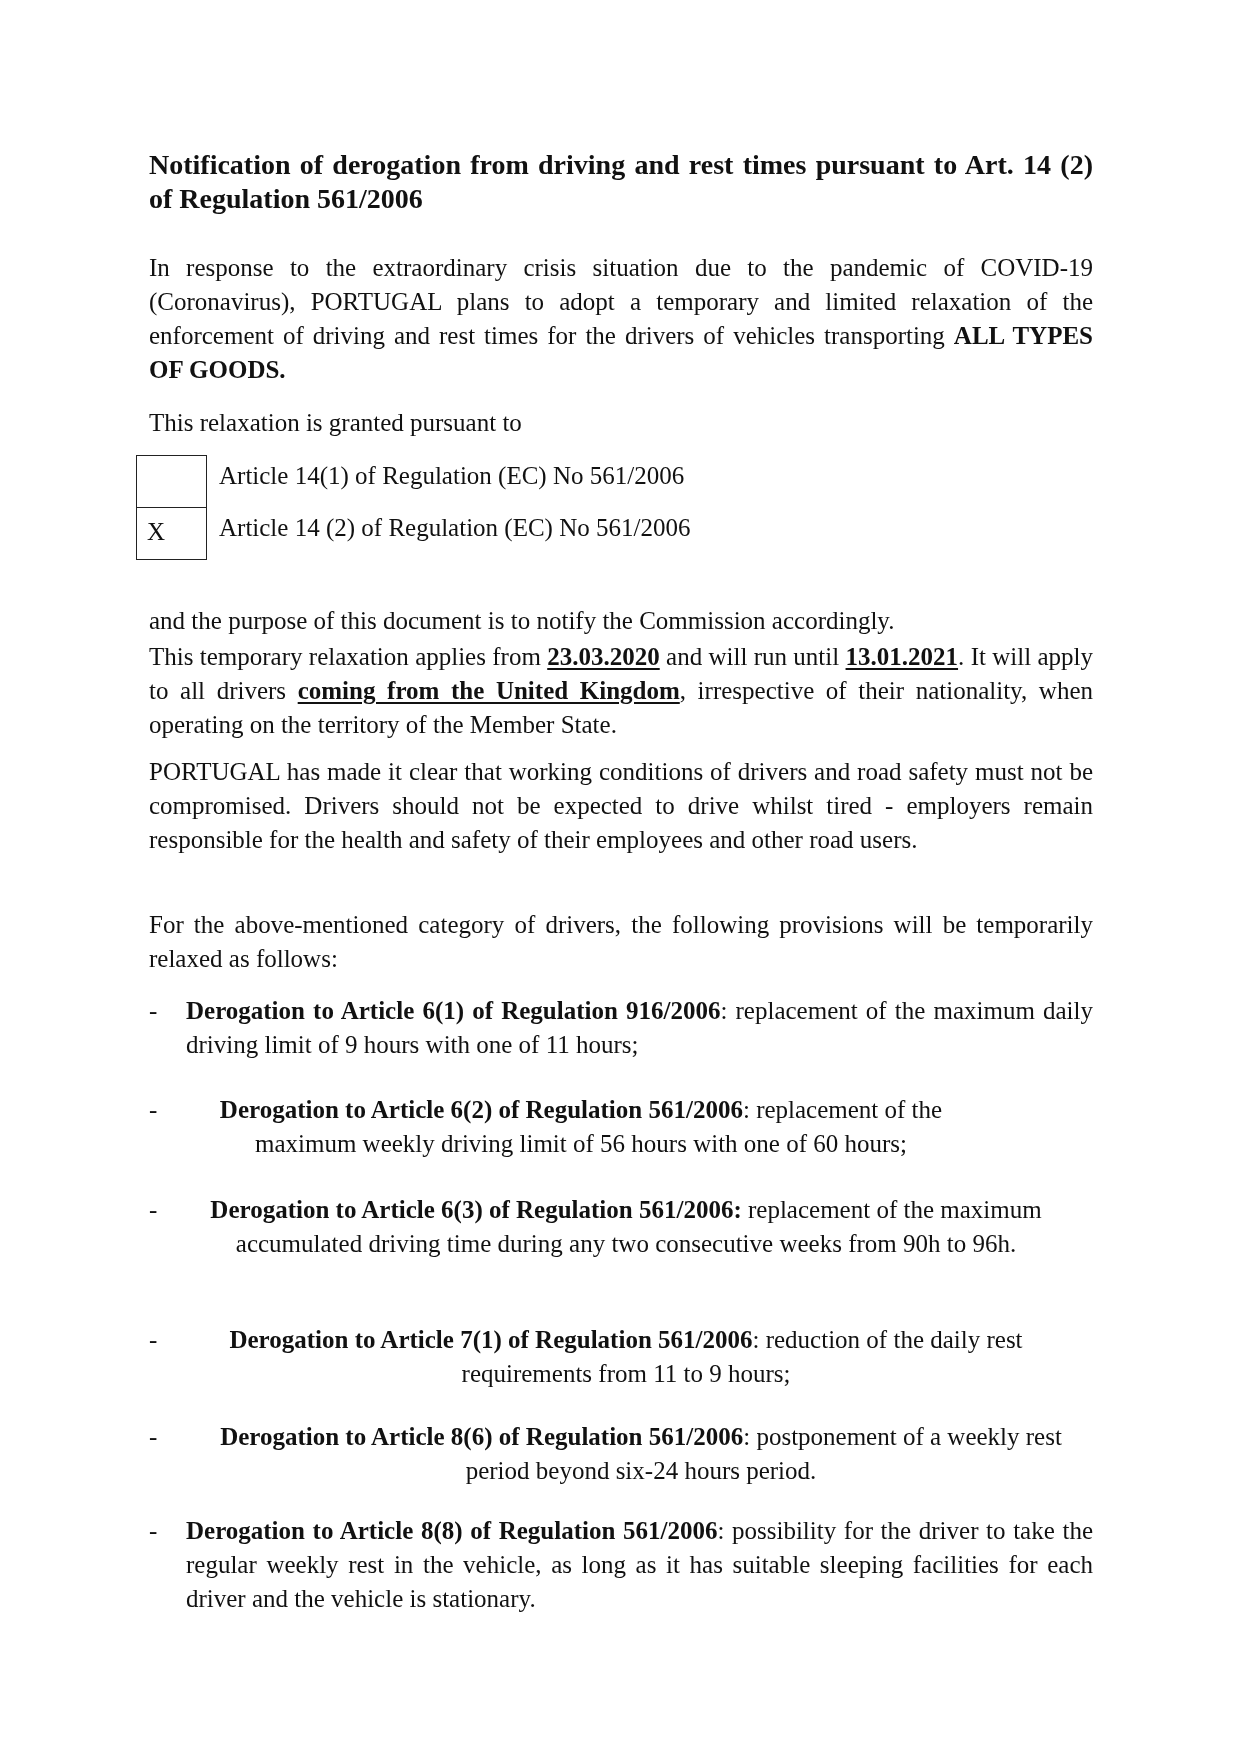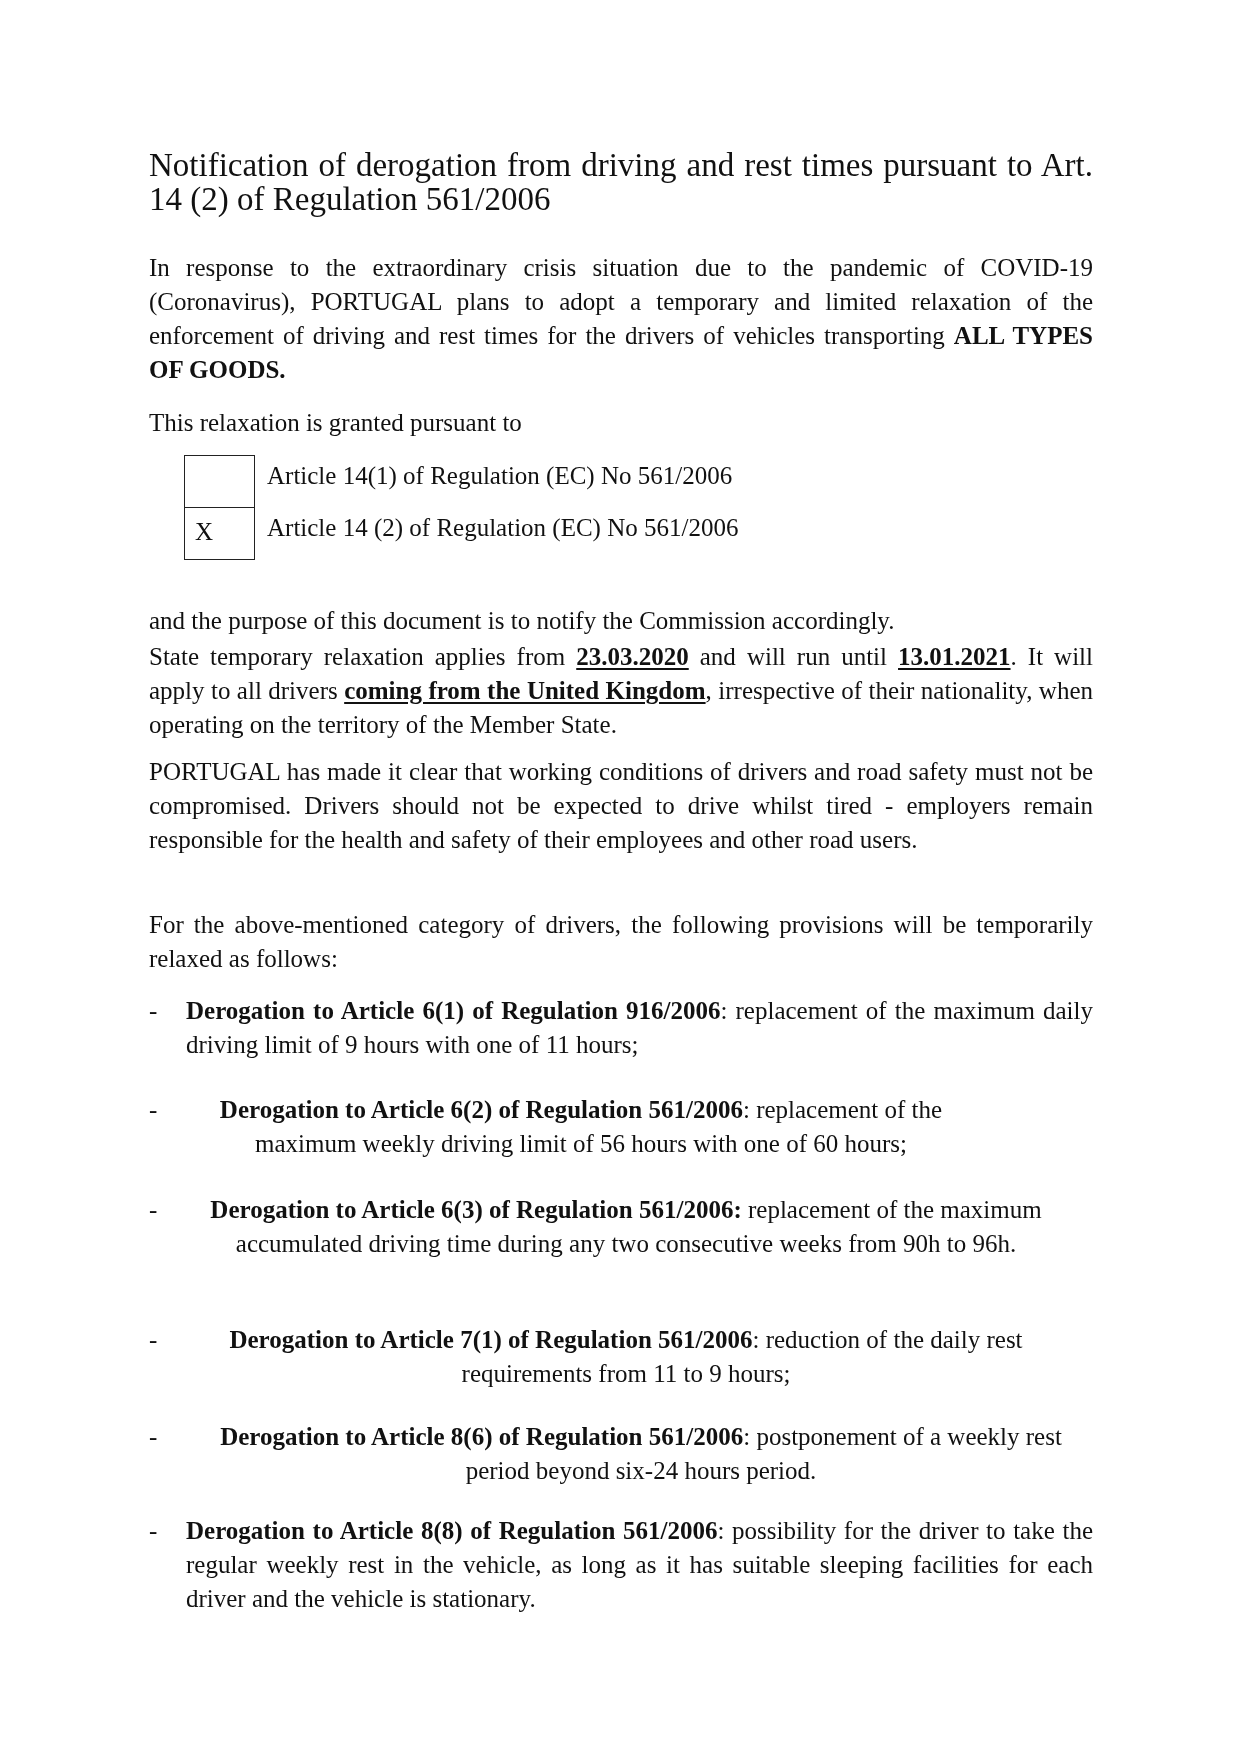--- a/index.html
+++ b/index.html
@@ -1,24 +1,24 @@
 <!DOCTYPE html>
 <html><head>
 <meta charset="utf-8">
 <style>
   html, body { margin: 0; padding: 0; background: #ffffff; }
   body { width: 1240px; height: 1754px; position: relative; overflow: hidden;
          font-family: "Liberation Serif", "DejaVu Serif", serif; color: #111; }
   .page { position: absolute; left: 0; top: 0; width: 1240px; height: 1754px; background: #fff; }
   .col { position: absolute; left: 149px; width: 944px; }
   .p { font-size: 25px; line-height: 34px; text-align: justify; margin: 0; }
-  .title { font-weight: normal; font-size: 33px; line-height: 34px; text-align: justify; }
+  .title { font-weight: bold; font-size: 28px; line-height: 34px; text-align: justify; }
   b { font-weight: bold; }
   u { text-decoration: underline; text-decoration-thickness: 2px; text-underline-offset: 3px; }
-  .cbtable { position: absolute; left: 136px; top: 455px; border-collapse: collapse; margin-left: 48px; }
+  .cbtable { position: absolute; left: 136px; top: 455px; border-collapse: collapse; }
   .cbtable td { padding: 0; }
   .cbcell { width: 70px; height: 52px; border: 1.5px solid #222; font-size: 25px;
             vertical-align: top; padding: 10px 0 0 10px !important; box-sizing: border-box; }
   .cblabel { font-size: 25px; padding-left: 12px !important; height: 52px; vertical-align: top;
              padding-top: 6px !important; box-sizing: border-box; white-space: nowrap; }
   .bullet { position: absolute; left: 149px; width: 944px; font-size: 25px; line-height: 34px; }
   .bullet .dash { position: absolute; left: 0; top: 0; }
   .bullet .btxt { margin-left: 37px; text-align: justify; }
   .bullet .btxt.left { text-align: center; }
 </style>
@@ -41,21 +41,21 @@
     </tr>
     <tr>
       <td class="cbcell">X</td>
       <td class="cblabel">Article 14 (2) of Regulation (EC) No 561/2006</td>
     </tr>
   </tbody>
     </table>
 
   <p class="col p" style="top:604px;">and the purpose of this document is to notify the Commission accordingly.</p>
 
-  <p class="col p" style="top:640px;"><span>State temporary relaxation applies from </span><b><u>23.03.2020</u></b><span> and will run until </span><b><u>13.01.2021</u></b><span>. It will apply to all drivers </span><b><u>coming from the United Kingdom</u></b><span>, irrespective of their nationality, when operating on the territory of the Member State.</span></p>
+  <p class="col p" style="top:640px;"><span>This temporary relaxation applies from </span><b><u>23.03.2020</u></b><span> and will run until </span><b><u>13.01.2021</u></b><span>. It will apply to all drivers </span><b><u>coming from the United Kingdom</u></b><span>, irrespective of their nationality, when operating on the territory of the Member State.</span></p>
 
   <p class="col p" style="top:755px;">PORTUGAL has made it clear that working conditions of drivers and road safety must not be compromised. Drivers should not be expected to drive whilst tired - employers remain responsible for the health and safety of their employees and other road users.</p>
 
   <p class="col p" style="top:908px;">For the above-mentioned category of drivers, the following provisions will be temporarily relaxed as follows:</p>
 
   <div class="bullet" style="top:994px;">
     <span class="dash">-</span>
     <div class="btxt"><b>Derogation to Article 6(1) of Regulation 916/2006</b><span>:</span><span> replacement of the maximum daily driving limit of 9 hours with one of 11 hours;</span></div>
   </div>
 

